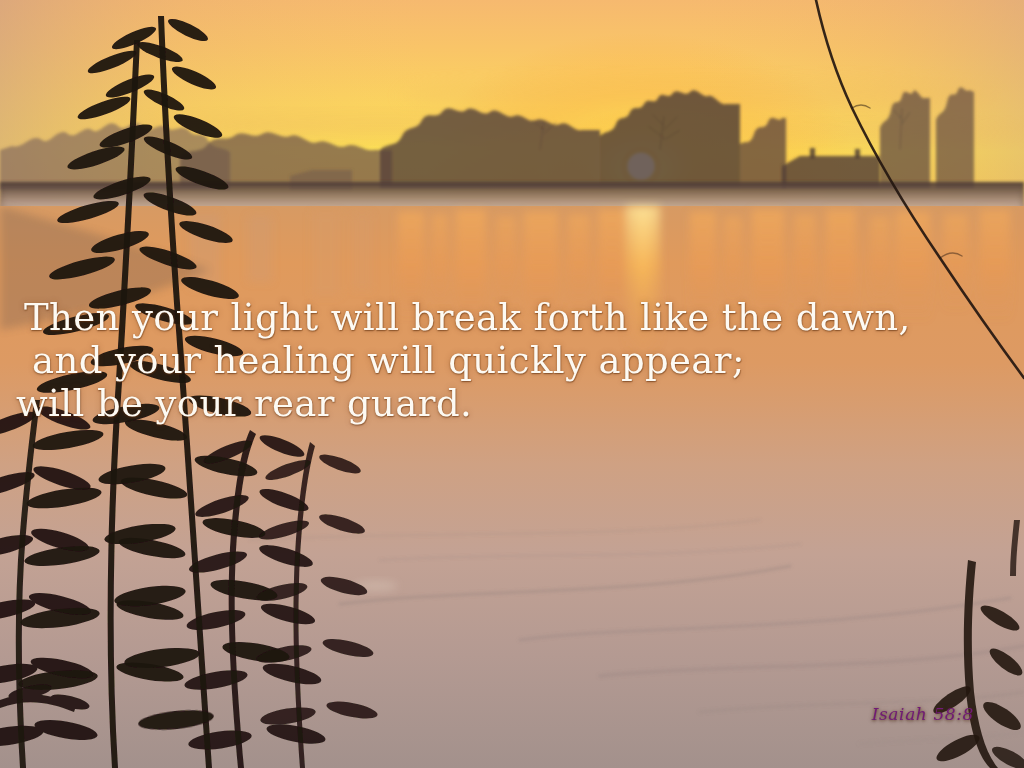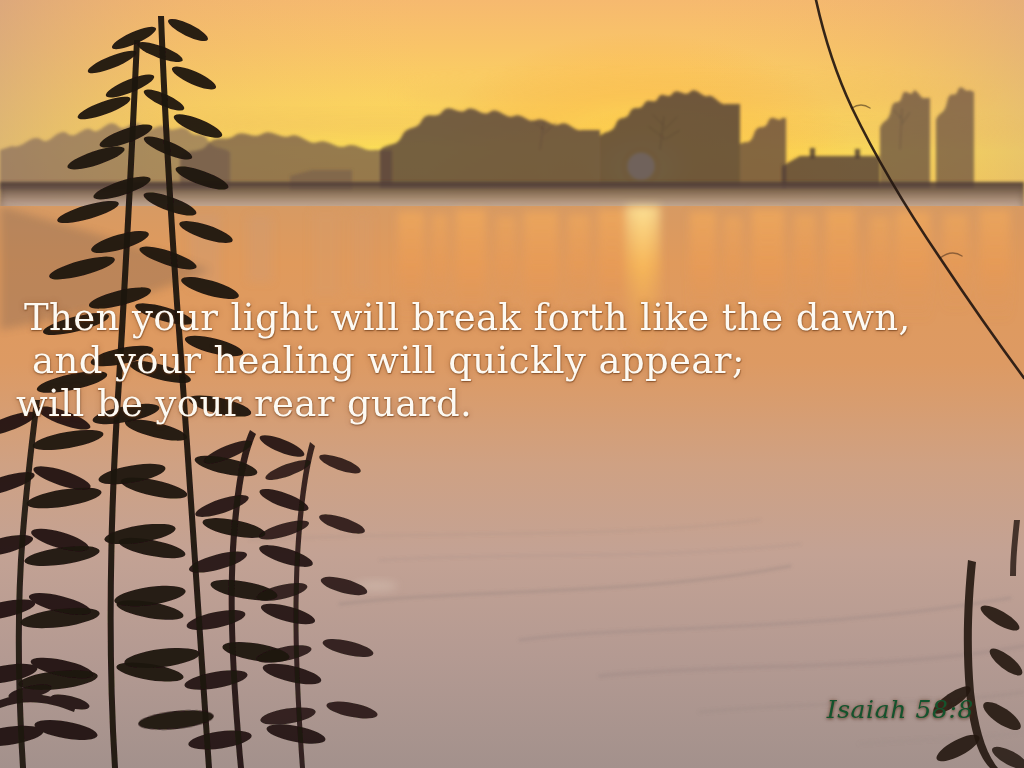--- a/index.html
+++ b/index.html
@@ -38,23 +38,23 @@
   #verse .l3{padding-right:78px;}
   #verse .l4{padding-left:58px;}
   #verse .l5{padding-right:26px;}
 
   #attribution{
     position:absolute;
     right:50px; bottom:44px;
     z-index:40;
     font-family:"DejaVu Serif","Liberation Serif",serif;
     font-style:italic;
-    font-size:25px;
+    font-size:17px;
     letter-spacing:.6px;
-    color:#14532d;
+    color:#701a75;
     text-shadow:0 1px 3px rgba(70,40,20,.7), 0 0 5px rgba(90,50,25,.45);
     pointer-events:none;
   }
 </style>
 </head>
 <body>
 
 <div id="stage">
 
   <svg id="scene" viewBox="0 0 1024 768" preserveAspectRatio="none">

